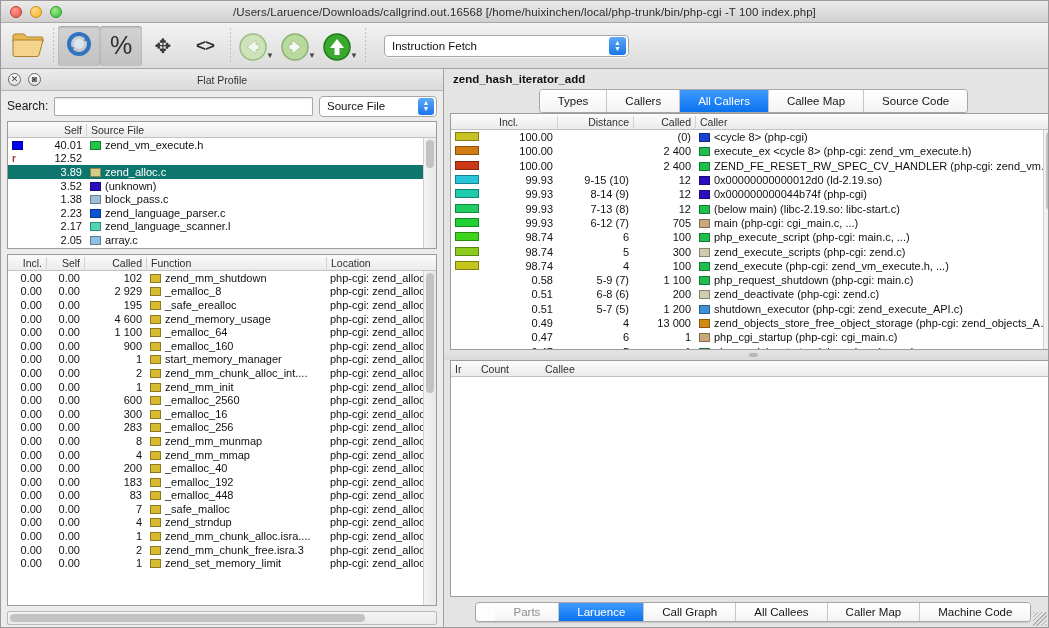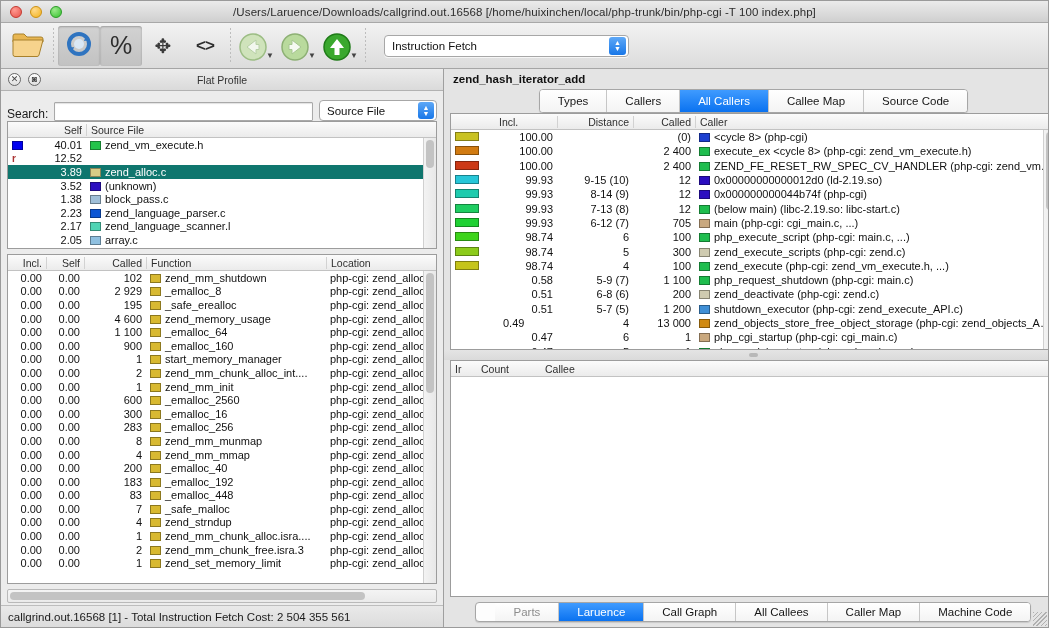--- a/index.html
+++ b/index.html
@@ -105,21 +105,21 @@
     font-size: 10.5px; color: #333;
   }
   .dock-ic {
     width: 13px; height: 13px; border-radius: 50%;
     border: 1px solid #666; margin-left: 7px;
     background: linear-gradient(#fdfdfd,#dfdfdf);
     display:flex;align-items:center;justify-content:center;
     font-size: 9px; color: #444; line-height: 1;
   }
 
-  .searchrow { height: 30px; min-height:30px; display: flex; align-items: flex-end; padding: 0 6px; gap: 6px; }
+  .searchrow { height: 30px; min-height:30px; display: flex; align-items: center; padding: 0 6px; gap: 6px; }
   .searchrow label { font-size: 12px; color: #1a1a1a; }
   .search-input {
     flex: 1; height: 19px;
     background: #fff; border: 1px solid #a9a9a9;
     box-shadow: inset 0 1px 1px rgba(0,0,0,.12);
     font-size: 11px; padding: 0 4px; color: #111;
     outline: none; border-radius: 1px;
   }
   .combo-sm {
     height: 21px; width: 118px;
@@ -585,21 +585,20 @@
           </div>
         <div class="vscroll">
           <div class="vthumb" style="top:2px;height:120px;"></div>
         </div>
       </div>
 
       <div class="hscrollbar">
         <div class="hthumb"></div>
       </div>
 
-      <div class="statusbar">callgrind.out.16568 [1] - Total Instruction Fetch Cost: 2 504 355 561</div>
     </div>
 
     <div class="right">
       <div class="rtitle">zend_hash_iterator_add</div>
 
       <div class="tabbar">
         <div class="tabgroup" id="top-tabs">
             <div class="tab">Types</div>
             <div class="tab">Callers</div>
             <div class="tab active">All Callers</div>
@@ -703,21 +702,21 @@
             </div>
             <div class="lrow" style="height: 14.3px;">
               <div class="k-sw"></div>
               <div class="k-incl" style="width: 58px; text-align: right;">0.51</div>
               <div class="k-dist">5-7 (5)</div>
               <div class="k-called">1 200</div>
               <div class="k-caller"><span class="sw" style="background: rgb(63, 143, 214);"></span><span>shutdown_executor (php-cgi: zend_execute_API.c)</span></div>
             </div>
             <div class="lrow" style="height: 14.3px;">
               <div class="k-sw"></div>
-              <div class="k-incl" style="width: 58px; text-align: left;">0.49</div>
+              <div class="k-incl" style="width: 58px; text-align: right;">0.49</div>
               <div class="k-dist">4</div>
               <div class="k-called">13 000</div>
               <div class="k-caller"><span class="sw" style="background: rgb(208, 138, 18);"></span><span>zend_objects_store_free_object_storage (php-cgi: zend_objects_A…</span></div>
             </div>
             <div class="lrow" style="height: 14.3px;">
               <div class="k-sw"></div>
               <div class="k-incl" style="width: 58px; text-align: right;">0.47</div>
               <div class="k-dist">6</div>
               <div class="k-called">1</div>
               <div class="k-caller"><span class="sw" style="background: rgb(201, 168, 126);"></span><span>php_cgi_startup (php-cgi: cgi_main.c)</span></div>

